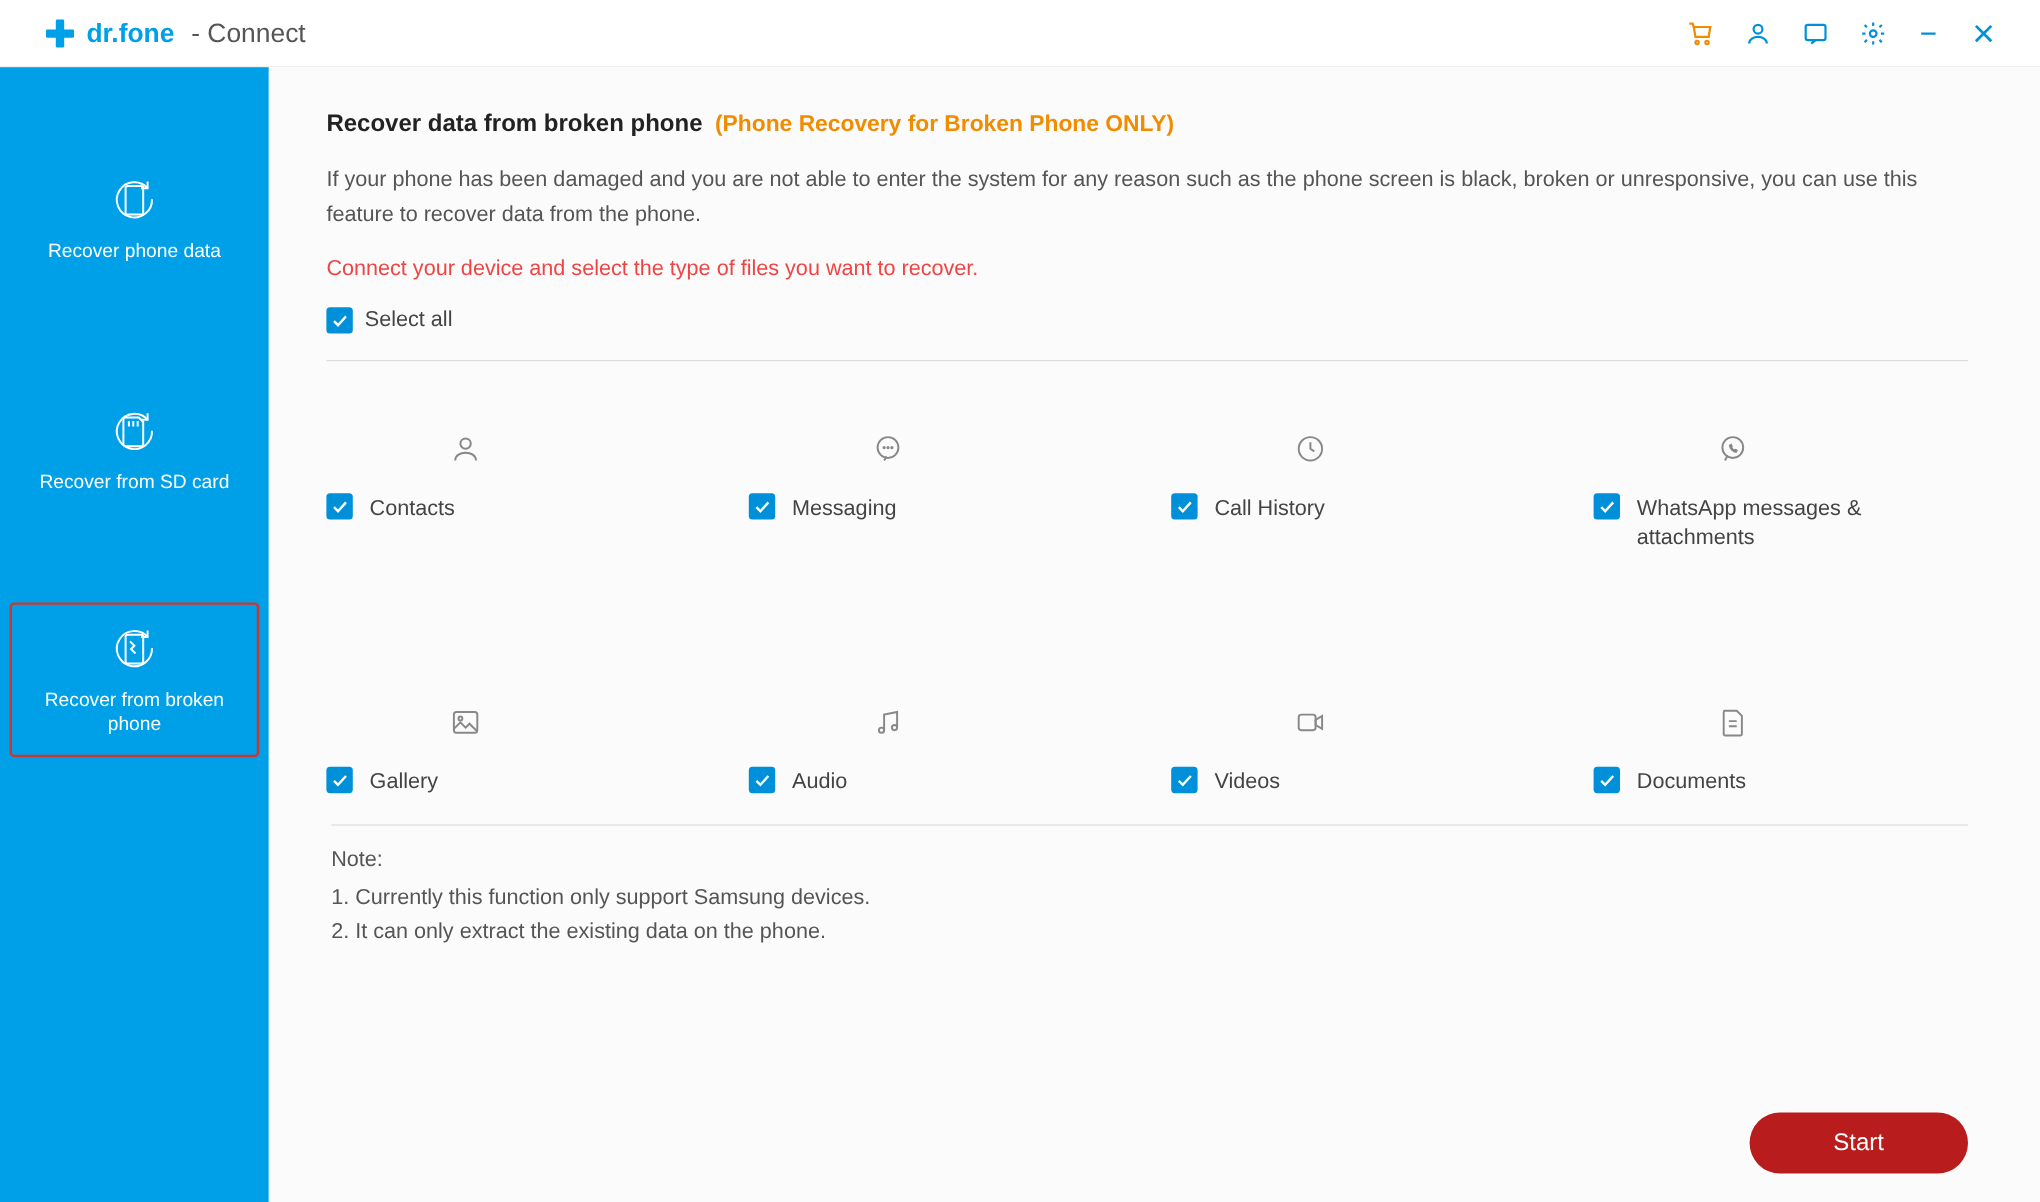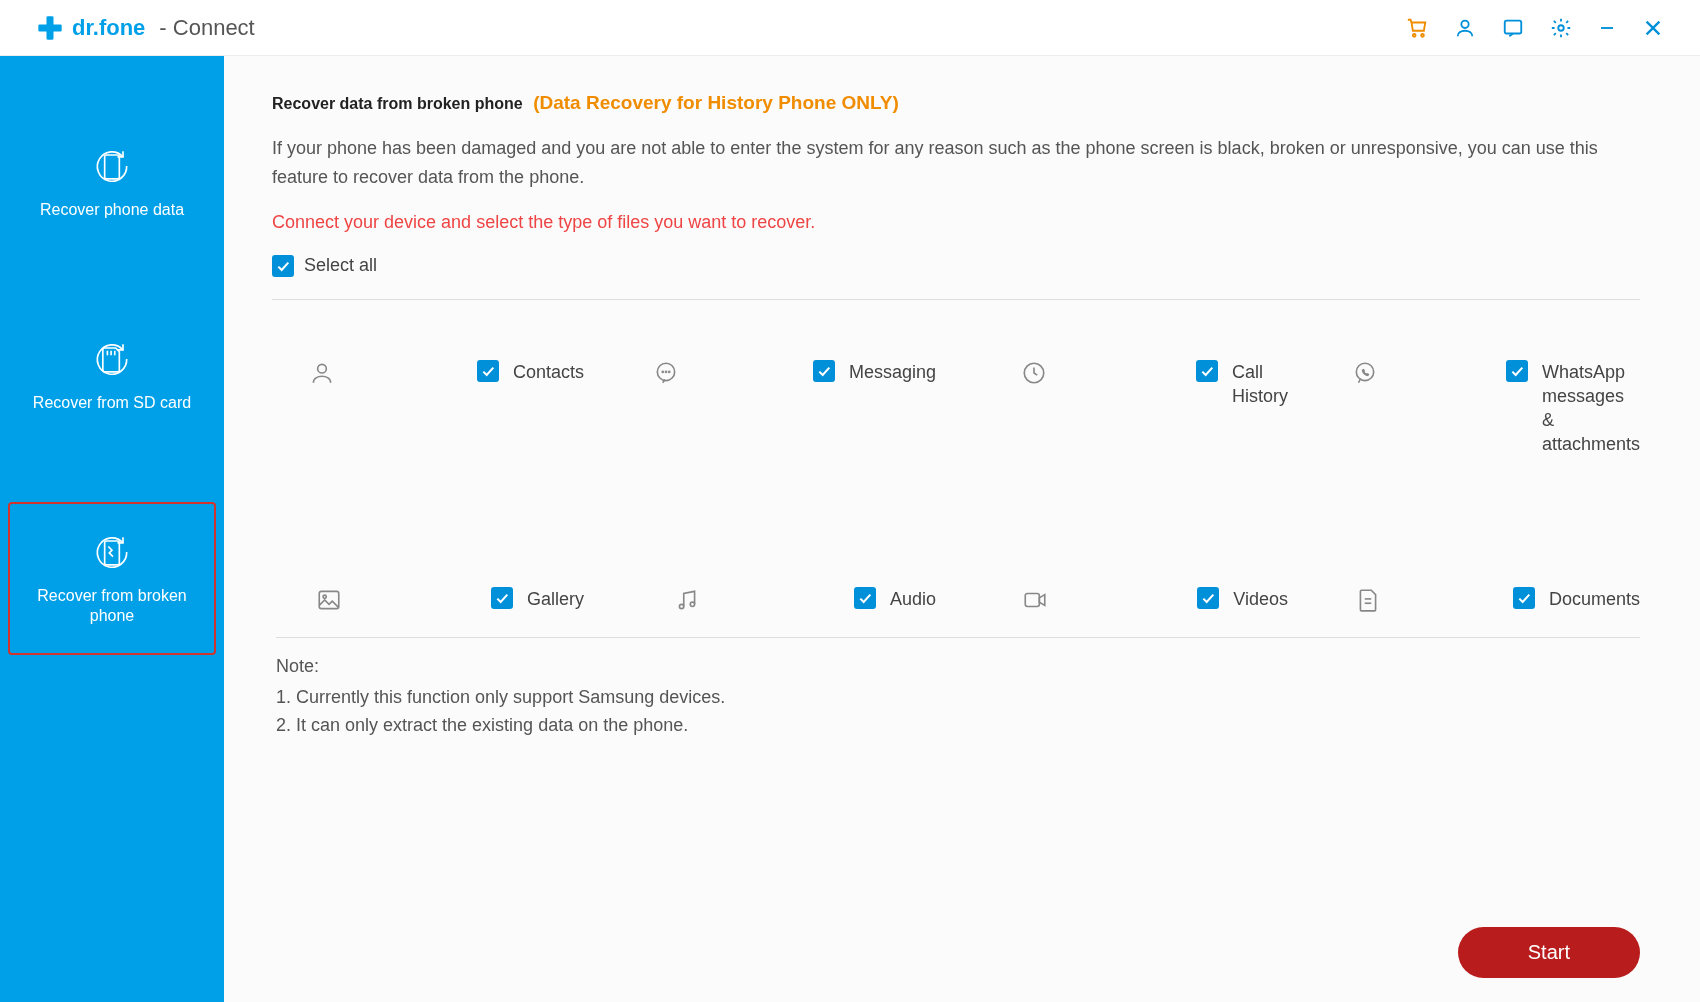--- a/index.html
+++ b/index.html
@@ -12,39 +12,39 @@
     .module { font-size: 22px; color: #555; margin-left: 6px; }
     .titlebar-right { margin-left: auto; display: flex; align-items: center; gap: 26px; }
     .title-icon { width: 22px; height: 22px; color: #0090d9; cursor: pointer; }
     .title-icon.cart { color: #f08c00; }
     .title-icon.minimize { width: 18px; }
     
     .workspace { display: flex; height: calc(100% - 56px); }
     
     .sidebar { width: 224px; background: #00a0e9; display: flex; flex-direction: column; padding-top: 60px; }
     .sidebar-item { display: flex; flex-direction: column; align-items: center; gap: 12px; padding: 28px 9px; cursor: pointer; color: #fff; text-align: center; }
-    .sidebar-item.active { border: 2px solid #d0342c; border-radius: 4px; margin: 0 8px; padding: 26px 8px; }
+    .sidebar-item.active { border: 2px solid #d0342c; border-radius: 4px; margin: 0 8px; padding: 14px 8px; }
     .sidebar-icon { width: 44px; height: 44px; stroke: #fff; fill: none; stroke-width: 1.8; }
     .sidebar-label { font-size: 16px; line-height: 1.3; }
     .sidebar-gap { height: 60px; }
     
     .main { flex: 1; padding: 36px 60px 0 48px; background: #fbfbfb; display: flex; flex-direction: column; position: relative; }
     .heading-row { margin-bottom: 20px; }
-    .heading { font-size: 16px; font-weight: 700; color: #222; display: inline; }
+    .heading { font-size: 20px; font-weight: 700; color: #222; display: inline; }
     .heading-sub { font-size: 19px; font-weight: 600; color: #f08c00; margin-left: 6px; }
     .desc { font-size: 18px; color: #555; line-height: 1.6; margin-bottom: 20px; max-width: 1340px; }
     .desc2 { font-size: 18px; color: #ef4444; margin-bottom: 22px; }
     
     .select-all { display: flex; align-items: center; gap: 10px; padding-bottom: 22px; border-bottom: 1px solid #ddd; margin-bottom: 60px; }
     .checkbox { width: 22px; height: 22px; background: #0090d9; border-radius: 3px; display: flex; align-items: center; justify-content: center; cursor: pointer; flex-shrink: 0; }
     .checkbox svg { width: 16px; height: 16px; stroke: #fff; stroke-width: 3; fill: none; }
     .select-all-label { font-size: 18px; color: #444; }
     
     .datatype-grid { display: grid; grid-template-columns: repeat(4, 1fr); row-gap: 130px; column-gap: 40px; margin-bottom: 24px; }
-    .datatype { display: flex; flex-direction: row; align-items: flex-start; gap: 24px; }
+    .datatype { display: flex; flex-direction: column; align-items: flex-start; gap: 24px; }
     .datatype-iconwrap { width: 100%; display: flex; justify-content: center; padding-right: 80px; }
     .datatype-icon { width: 26px; height: 26px; stroke: #888; fill: none; stroke-width: 1.5; }
     .datatype .checkbox { align-self: flex-start; }
     .datatype-row { display: flex; align-items: flex-start; gap: 14px; }
     .datatype-label { font-size: 18px; color: #444; line-height: 1.35; max-width: 200px; }
     
     .notes { border-top: 1px solid #ddd; padding-top: 14px; font-size: 18px; color: #555; line-height: 1.6; margin-left: 4px; }
     .notes-title { margin-bottom: 2px; }
     
     .footer { position: absolute; bottom: 24px; right: 60px; }
@@ -121,21 +121,21 @@
           <path d="M40 24a16 16 0 1 1-4-10"></path>
           <path d="M36 8v6h-6"></path>
         </svg>
       <span class="sidebar-label">Recover from broken phone</span>
     </div>
   </div>
 
   <div class="main">
     <div class="heading-row">
       <span class="heading">Recover data from broken phone</span>
-      <span class="heading-sub">(Data Recovery for History Phone ONLY)</span>
+      <span class="heading-sub">(Phone Recovery for Broken Phone ONLY)</span>
     </div>
     <p class="desc">If your phone has been damaged and you are not able to enter the system for any reason such as the phone screen is black, broken or unresponsive, you can use this feature to recover data from the phone.</p>
     <p class="desc2">Connect your device and select the type of files you want to recover.</p>
 
     <div class="select-all">
       <div class="checkbox">
           <svg viewBox="0 0 24 24">
             <polyline points="5 13 10 18 20 7"></polyline>
           </svg>
         </div>

